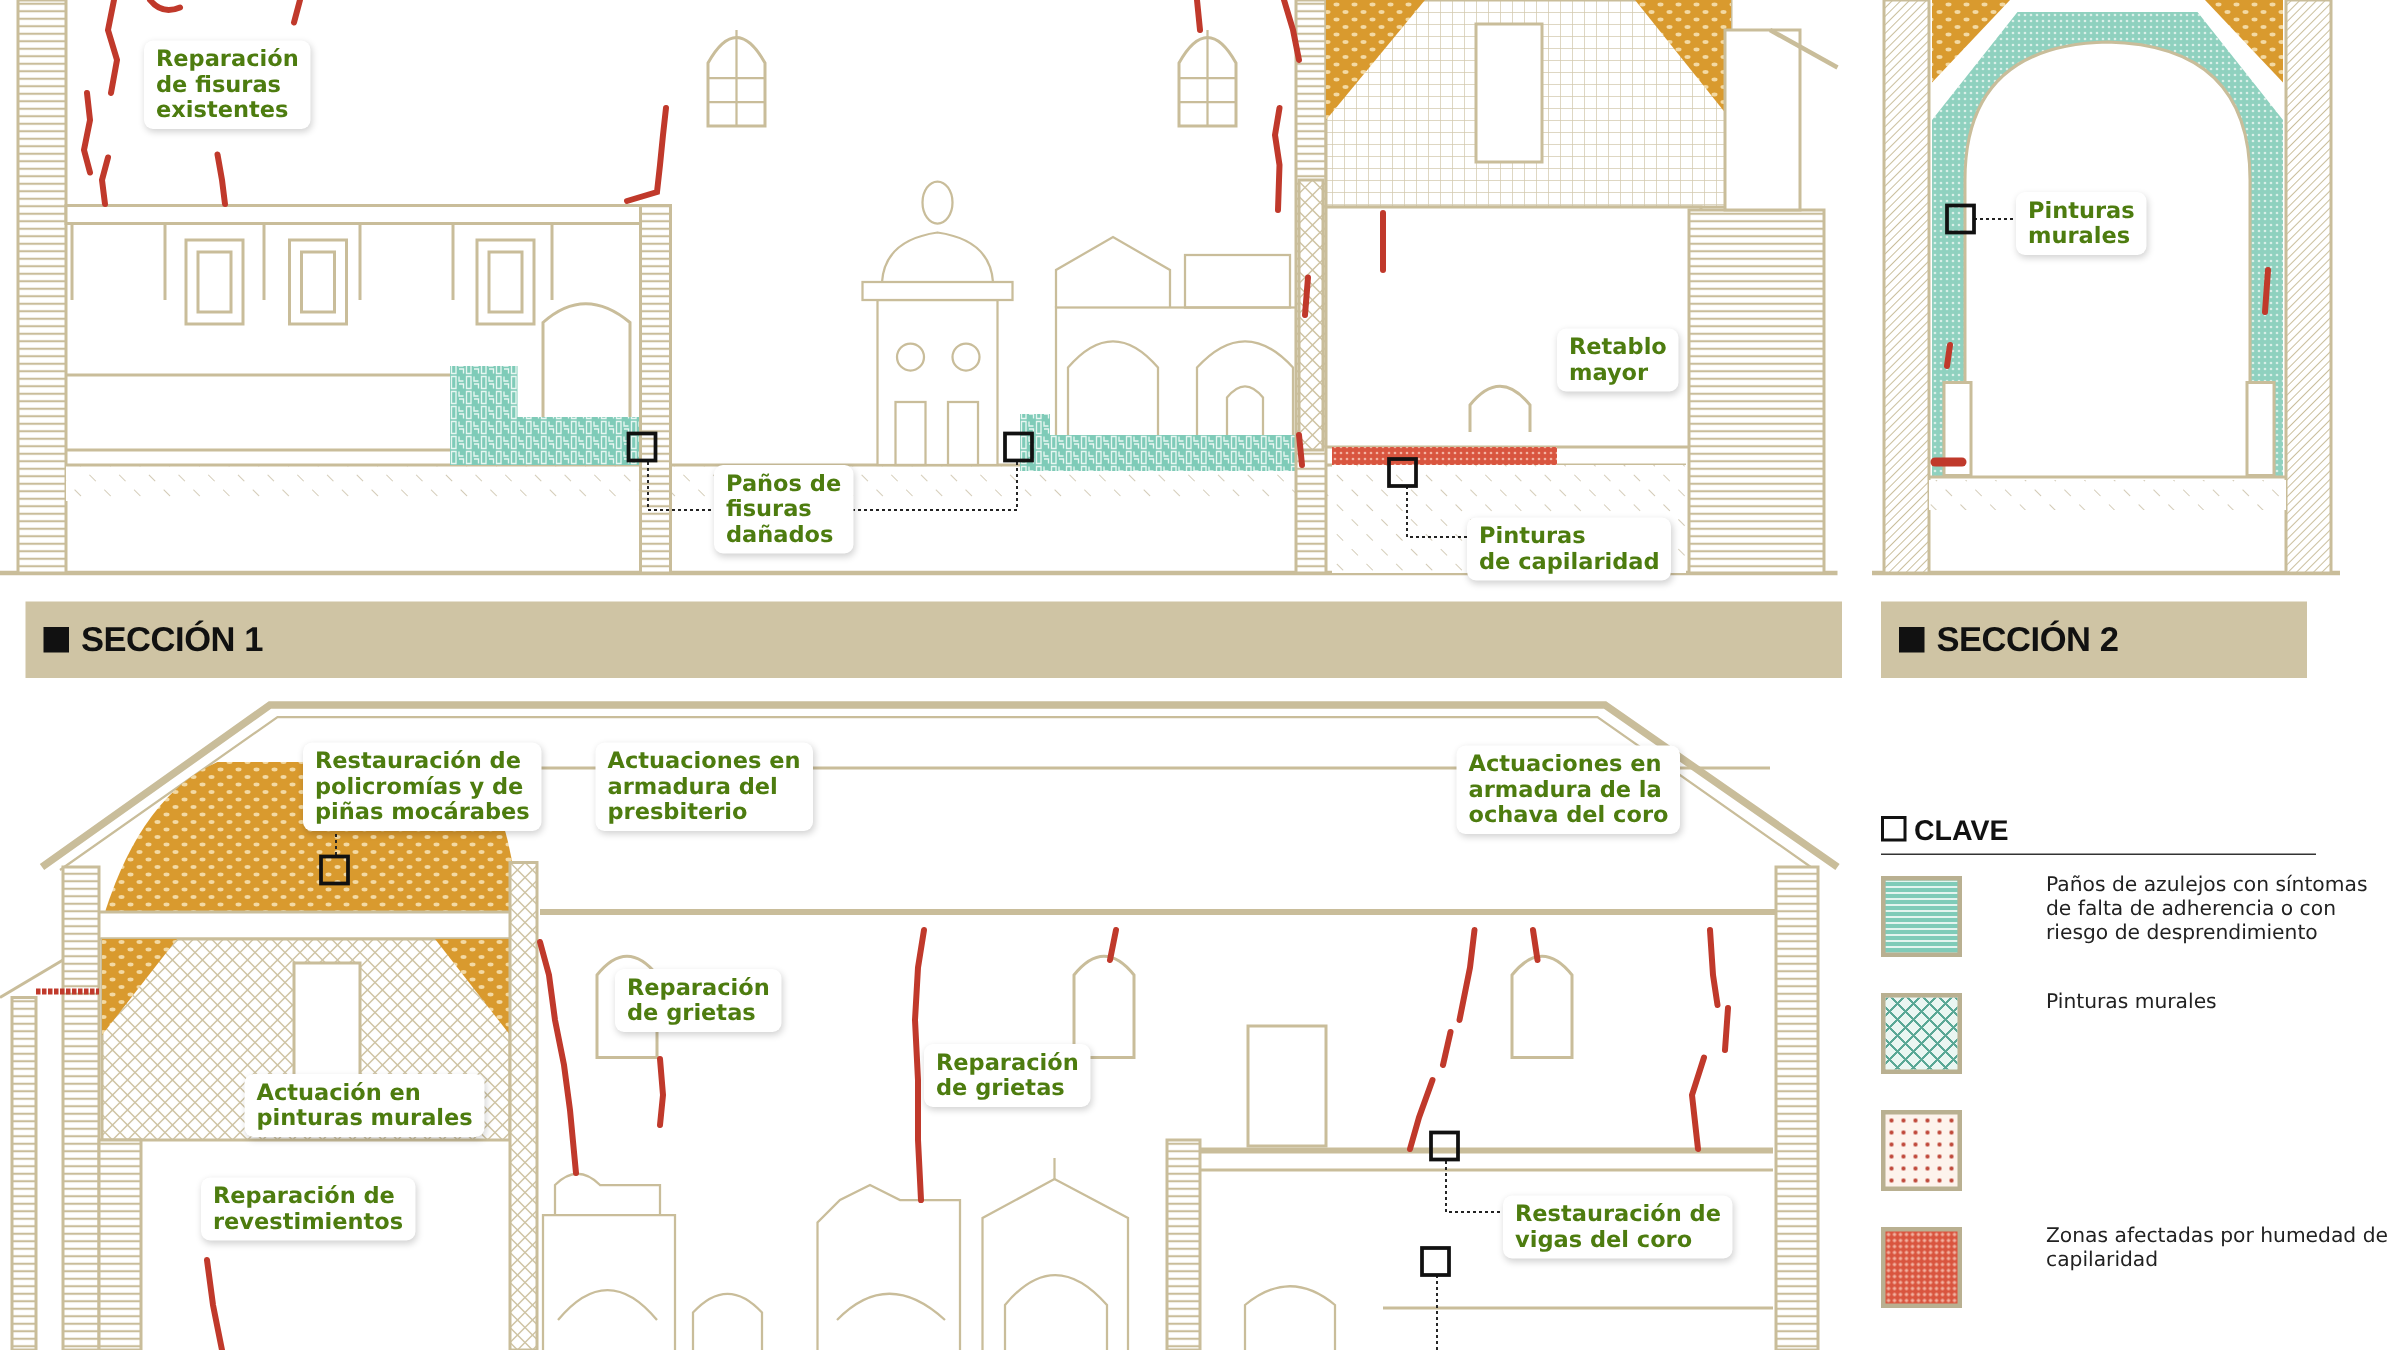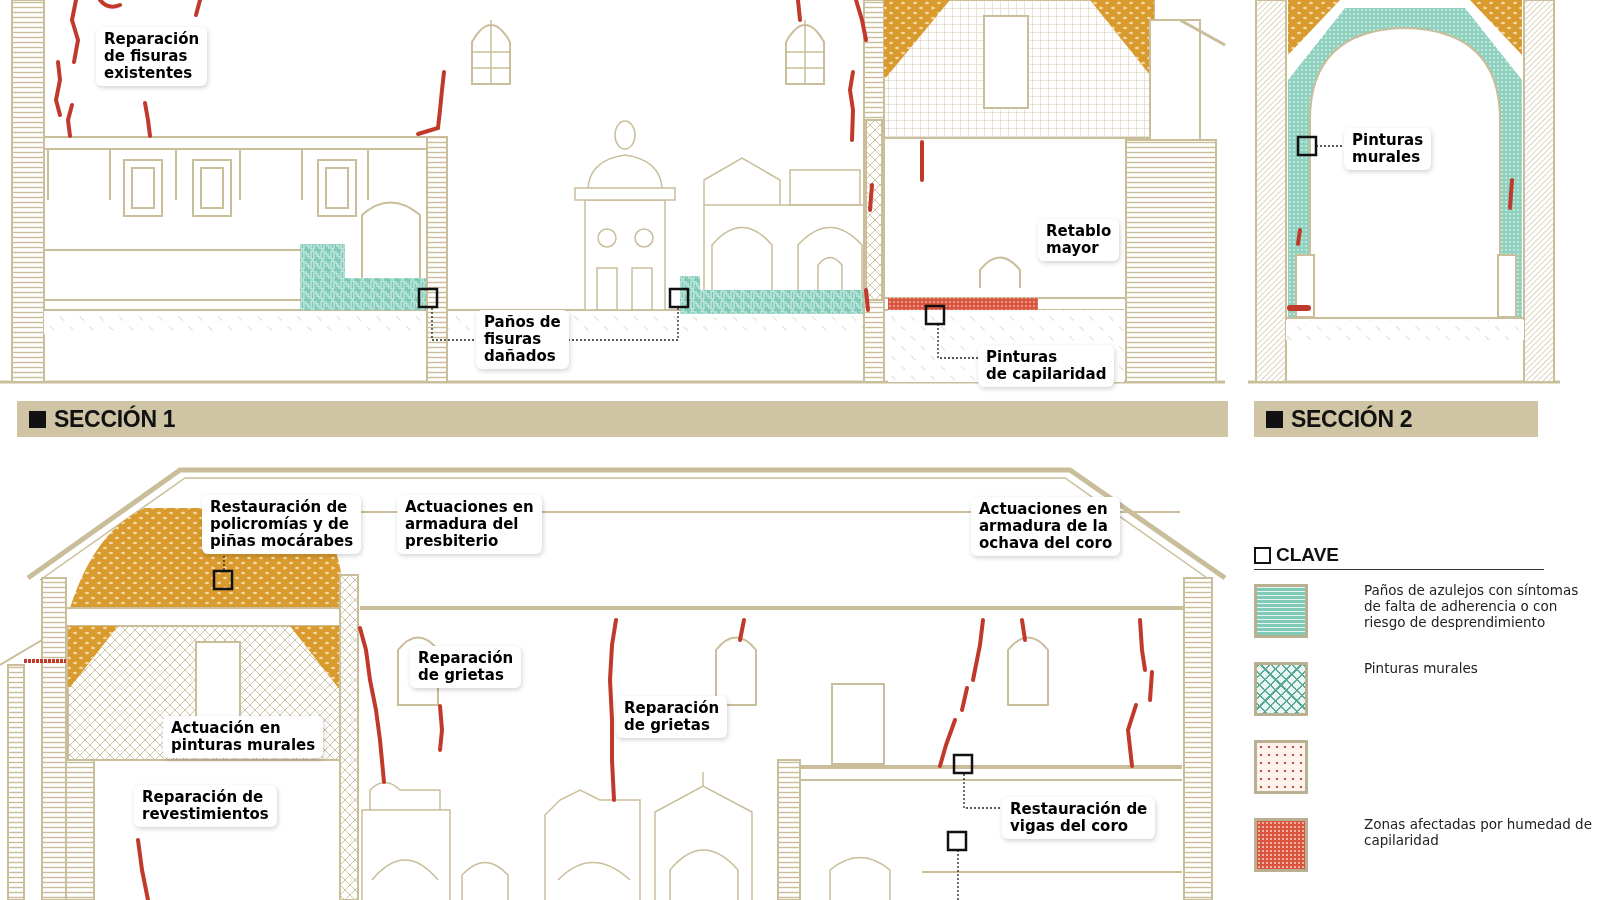--- a/index.html
+++ b/index.html
@@ -2,31 +2,31 @@
 <html><head>
 <meta charset="utf-8">
 <style>
   html, body { margin:0; padding:0; background:#ffffff; }
   body { width:1600px; height:900px; overflow:hidden; position:relative; font-family:"DejaVu Sans", sans-serif; }
   #canvas { position:absolute; left:0; top:0; width:1600px; height:900px; }
   .label {
     position:absolute; background:#ffffff; border-radius:6px;
     box-shadow: 1px 2px 5px rgba(0,0,0,0.18);
     padding:4px 8px; font-family:"DejaVu Sans", sans-serif; font-weight:bold;
-    font-size:15px; line-height:17px; color:#000000; white-space:pre-line;
+    font-size:15px; line-height:17px; color:#4d7c0f; white-space:pre-line;
   }
   .section-bar {
-    position:absolute; background:#cfc4a4; height:36px;
+    position:absolute; background:#cfc4a4; height:51px;
     display:flex; align-items:center; padding-left:12px; box-sizing:border-box;
     font-family:"Liberation Sans", sans-serif; font-weight:bold; font-size:23px; color:#111;
     letter-spacing:-0.3px;
   }
   .section-bar .sq { width:17px; height:17px; background:#111; margin-right:8px; display:inline-block; }
   .legend { position:absolute; left:1282px; top:556px; width:290px; }
-  .legend-title { display:flex; align-items:center; font-family:"Liberation Sans", sans-serif; font-weight:bold; font-size:19px; color:#111; border-bottom:1.5px solid #333; padding-bottom:3px; width:290px; }
+  .legend-title { display:flex; align-items:flex-start; font-family:"Liberation Sans", sans-serif; font-weight:bold; font-size:19px; color:#111; border-bottom:1.5px solid #333; padding-bottom:3px; width:290px; }
   .legend-title .box { width:13px; height:13px; border:2px solid #111; margin-right:5px; display:inline-block; }
   .legend-item { position:absolute; left:0; display:flex;gap:44px; }
   .legend-swatch { width:54px; height:54px; box-sizing:border-box; border:3px solid #b9b091; flex:none; }
   .legend-text { margin-left:12px; font-family:"DejaVu Sans", sans-serif; font-size:13.5px; line-height:16px; color:#222; width:230px; margin-top:-2px; }
 </style>
 </head>
 <body>
 
 <svg id="canvas" viewBox="0 0 1600 900" xmlns="http://www.w3.org/2000/svg">
   <defs>

